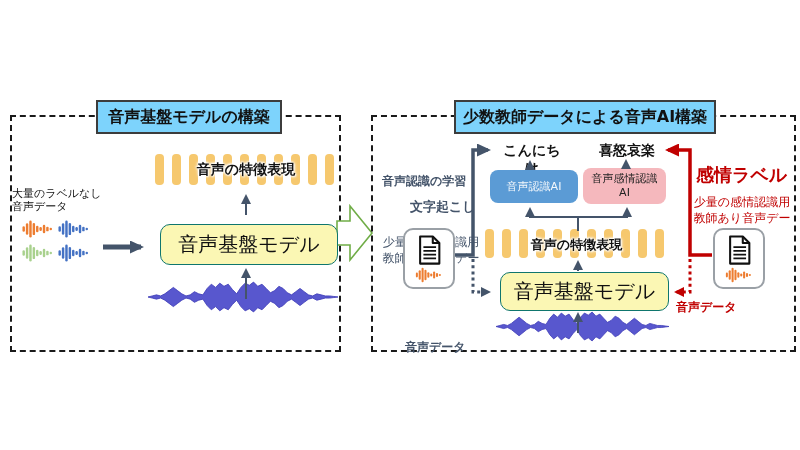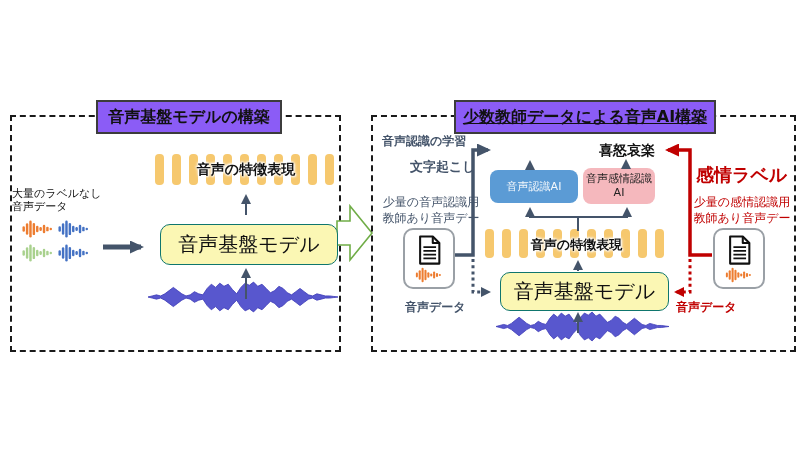--- a/index.html
+++ b/index.html
@@ -1,30 +1,30 @@
 <!DOCTYPE html>
 <html><head>
 <meta charset="utf-8">
 <style>
   html,body{margin:0;padding:0;background:#fff;}
   #canvas{position:relative;width:800px;height:450px;background:#fff;overflow:hidden;
           font-family:"DejaVu Sans","Liberation Sans",sans-serif;color:#111;}
   .abs{position:absolute;}
   .pre{white-space:pre-line;}
   .panel{position:absolute;border:2px dashed #1a1a1a;background:transparent;}
-  .titlebox{position:absolute;background:#8b5cf6;border:2px solid #3c3c3c;display:flex;
+  .titlebox{position:absolute;background:#7dd3fc;border:2px solid #3c3c3c;display:flex;
             align-items:center;justify-content:center;font-size:16px;font-weight:600;z-index:5;}
   .yellowbox{position:absolute;background:#FBF7B4;border:1px solid #0f766e;border-radius:10px;
              display:flex;align-items:center;justify-content:center;font-weight:400;z-index:2;}
   .bars{position:absolute;display:flex;z-index:1;}
   .bars i{display:block;width:9px;height:100%;border-radius:4px;background:#F6C86E;margin-right:8px;}
   .bars i:last-child{margin-right:0;}
   .barlabel{position:absolute;font-weight:bold;z-index:2;text-align:center;
             text-shadow:0 0 2px #fff,0 0 3px #fff,0 0 4px #fff,1px 1px 2px #fff,-1px -1px 2px #fff;}
-  .navy{color:#44546A;}
+  .navy{color:#44546A;margin-top:40px;}
   .red{color:#C00000;}
   .b{font-weight:bold;}
   .docbox{position:absolute;width:52px;height:61px;background:#fff;border:2px solid #9aa0a6;
           border-radius:10px;display:flex;flex-direction:column;align-items:center;
           justify-content:flex-start;padding-top:5px;box-sizing:border-box;z-index:3;}
   .aibox{position:absolute;border-radius:8px;display:flex;align-items:center;justify-content:center;
          font-size:11px;text-align:center;z-index:2;}
   .outtext{position:absolute;font-size:14px;font-weight:600;color:#111;text-align:center;z-index:2;}
   svg.overlay{position:absolute;left:0;top:0;width:800px;height:450px;z-index:4;pointer-events:none;}
   .miniwave{display:block;}
@@ -107,35 +107,36 @@
 
   <svg class="abs" style="left:148px;top:281px;" width="190" height="32" viewBox="0 0 180 30" preserveAspectRatio="none">
       <use href="#bigwave"></use>
     </svg>
 
   <svg class="abs" style="left:336px;top:204px;" width="38" height="58" viewBox="0 0 38 58">
     <polygon points="1,17 14,17 14,2 36,29 14,56 14,41 1,41" fill="#fff" stroke="#70AD47" stroke-width="1.6"></polygon>
   </svg>
 
   <div class="panel" style="left:371px;top:115px;width:421px;height:233px;"></div>
-  <div class="titlebox" style="left:454px;top:100px;width:258px;height:30px;text-decoration:underline;">
+  <div class="titlebox" style="left:454px;top:100px;width:258px;height:30px;">
     <span>少数教師データによる音声AI構築</span>
   </div>
 
   <div class="abs navy b" style="left:382px;top:133px;font-size:12px;">音声認識の学習</div>
 
   <div class="abs navy b" style="left:410px;top:158px;font-size:13px;">文字起こし</div>
   <div class="abs red b" style="left:696px;top:163px;font-size:18px;">感情ラベル</div>
 
+  <div class="outtext" style="left:499px;top:142px;width:66px;">こんにちは</div>
   <div class="outtext" style="left:597px;top:142px;width:58px;text-align:right;">喜怒哀楽</div>
 
   <div class="aibox" style="left:490px;top:170px;width:88px;height:33px;background:#5B9BD5;color:#f4f8fc;">
     <span>音声認識AI</span>
   </div>
-  <div class="aibox pre" style="left:583px;top:168px;width:72px;height:36px;background:#F5B8BD;color:#222;line-height:1.3;">
+  <div class="aibox pre" style="left:583px;top:168px;width:83px;height:36px;background:#F5B8BD;color:#222;line-height:1.3;">
     <span class="pre">音声感情認識
 AI</span>
   </div>
 
   <div class="abs navy pre" style="left:378px;top:194px;width:106px;font-size:12px;line-height:1.35;text-align:center;">少量の音声認識用
 教師あり音声データ</div>
   <div class="abs red pre" style="left:690px;top:194px;width:104px;font-size:12px;line-height:1.35;text-align:center;">少量の感情認識用
 教師あり音声データ</div>
 
   <div class="docbox" style="left:403px;top:228px;">

